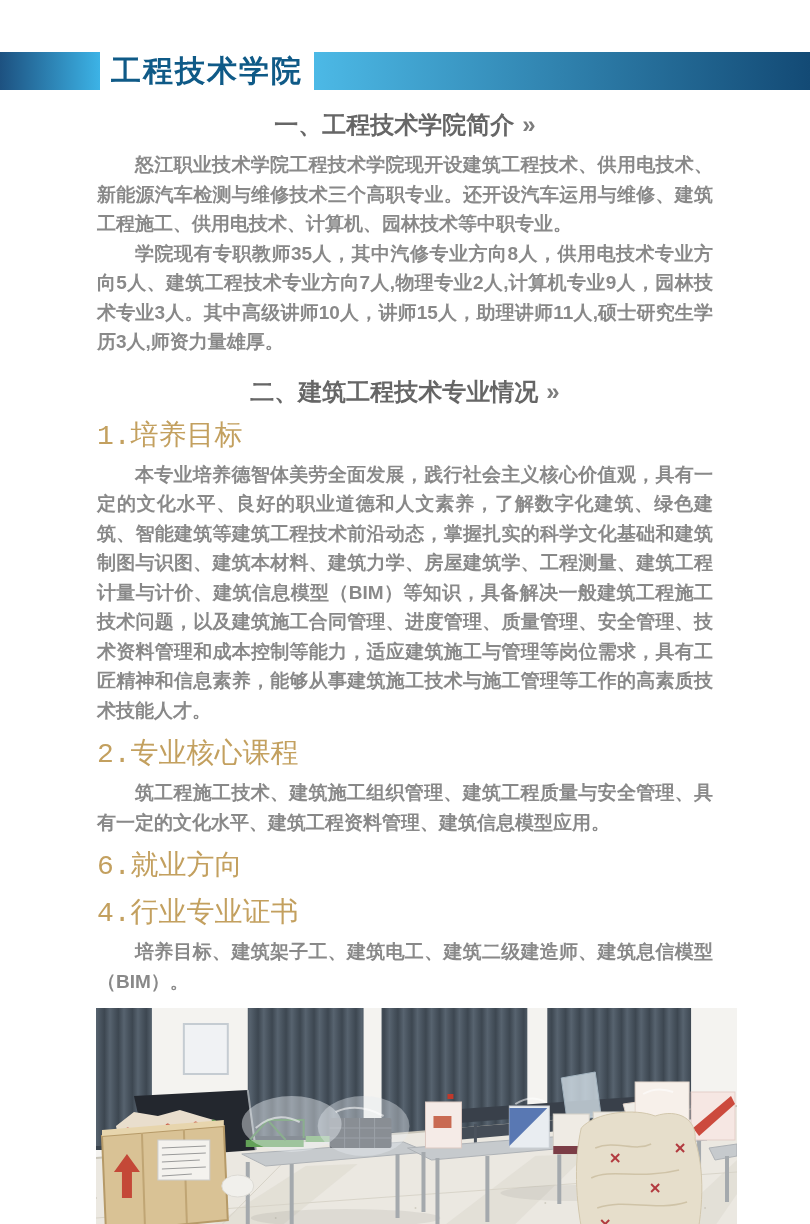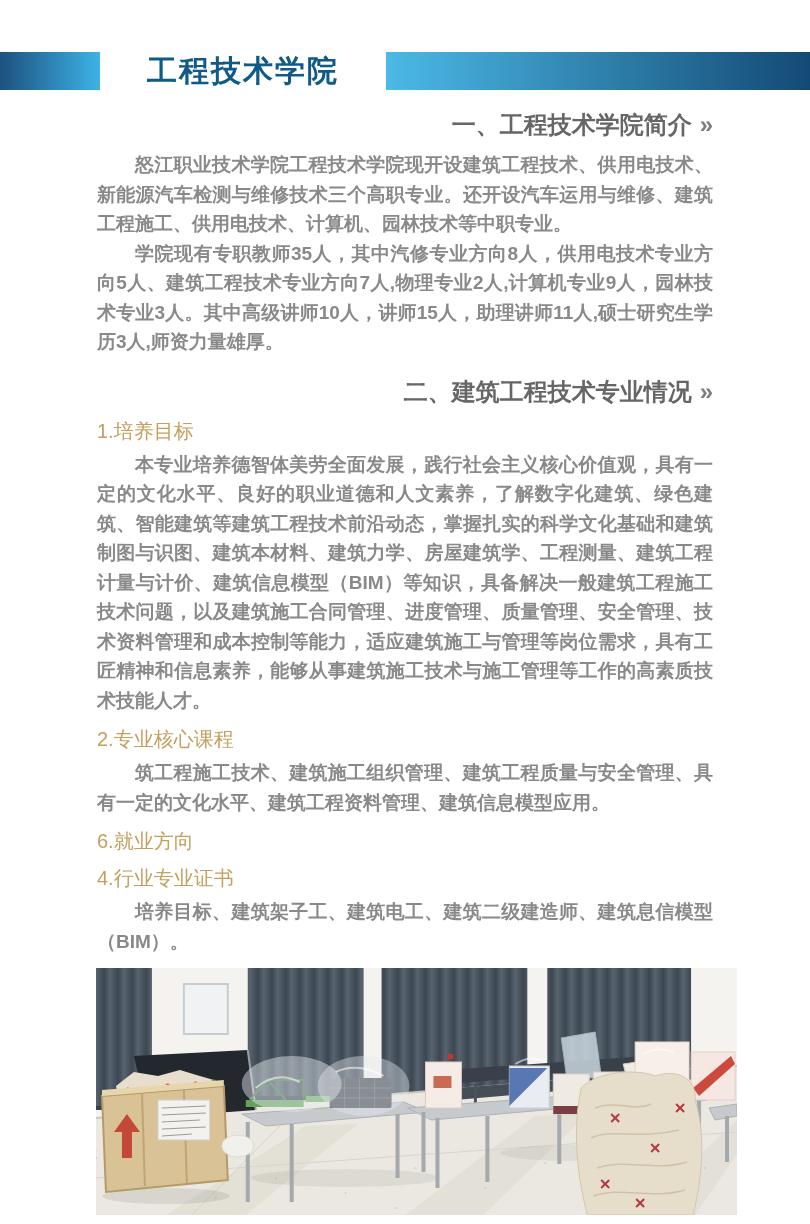--- a/index.html
+++ b/index.html
@@ -1,28 +1,28 @@
 <!DOCTYPE html>
 <html><head>
 <meta charset="utf-8">
 <style>
   html,body{margin:0;padding:0;background:#ffffff;}
   body{width:810px;height:1224px;overflow:hidden;font-family:"Liberation Sans","DejaVu Sans",sans-serif;}
 
   
-  .banner{display:flex;align-items:center;margin-top:52px;height:38px;gap:36px;}
+  .banner{display:flex;align-items:center;margin-top:52px;height:38px;}
   .bar-left{width:100px;height:38px;background:linear-gradient(90deg,#1d5180 0%,#3cb3e6 100%);}
   .banner-title{margin:0 11px;font-size:30px;font-weight:bold;color:#0f5a87;letter-spacing:2px;white-space:nowrap;}
   .bar-right{flex:1;height:38px;background:linear-gradient(90deg,#4cb9e6 0%,#134a75 100%);}
 
   
   .content{width:616px;margin-left:97px;color:#898989;font-size:19px;line-height:29.5px;text-align:justify;}
-  h2.section{font-size:24px;font-weight:700;color:#666666;margin:20px 0 10px;line-height:1.25;text-align:right;}
+  h2.section{font-size:24px;font-weight:700;color:#666666;margin:20px 0 10px;line-height:1.25;text-align:center;}
   h2.section .arrow{margin-left:8px;color:#7d7d7d;font-weight:700;}
-  .gold{color:#c3a05f;font-size:20px;font-weight:400;margin:12px 0 6px;line-height:1.25;text-align:left;}
+  .gold{color:#c3a05f;font-size:28px;font-weight:400;margin:12px 0 6px;line-height:1.25;text-align:left;font-family:Liberation Mono, monospace;}
   p.body{margin:0;text-indent:2em;font-weight:bold;}
 
   
   figure.photo{margin:12px 0 0 -1px;width:641px;height:247px;}
   figure.photo svg{display:block;}
 </style>
 </head>
 <body>
 
 <header class="banner">

